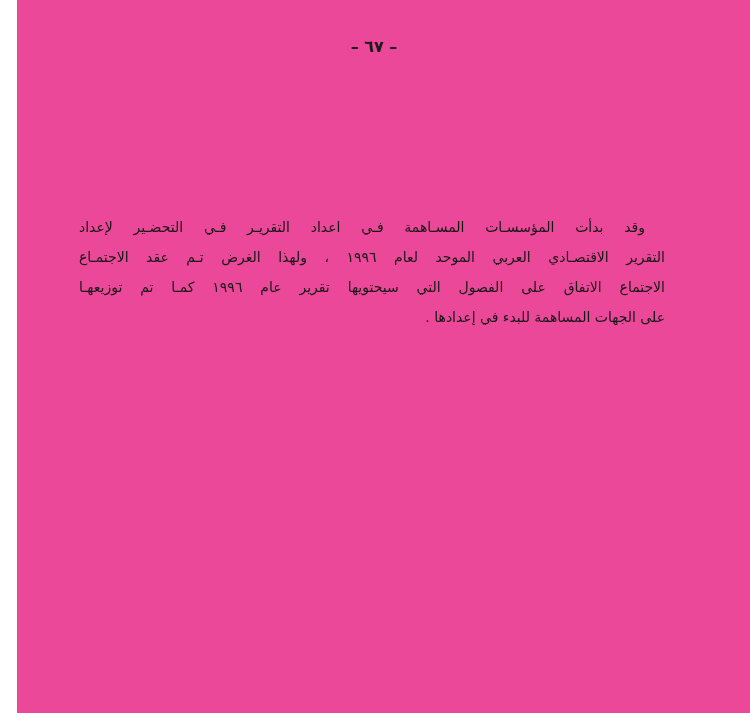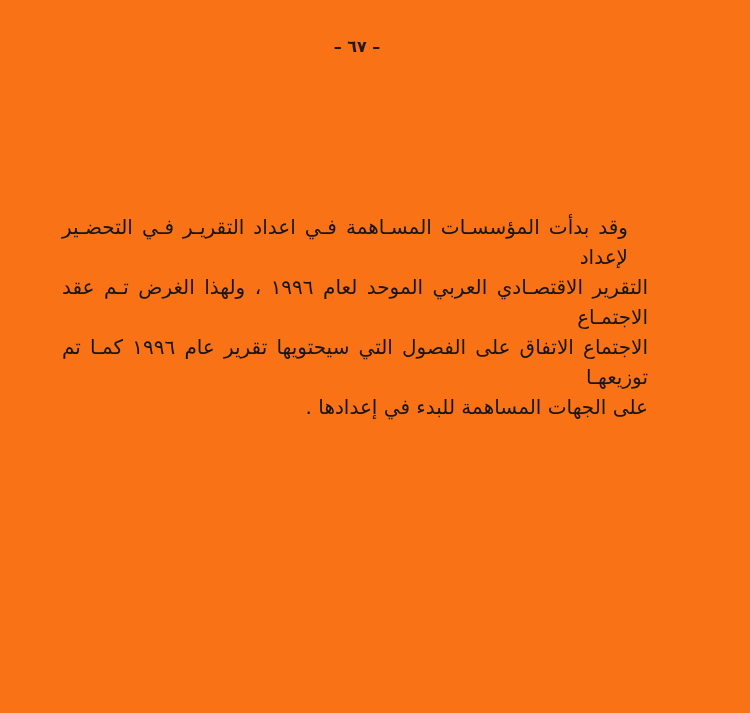--- a/index.html
+++ b/index.html
@@ -11,42 +11,43 @@
     position: relative;
     width: 750px;
     height: 713px;
     overflow: hidden;
     font-family: "DejaVu Sans", sans-serif;
     color: #1a1a1a;
   }
   .page {
     position: absolute;
     inset: 0;
-    background: #f97316;
+    background: #ec4899;
+    margin-left: 17px;
   }
   .page-number {
     position: absolute;
     top: 37px;
     left: -18px;           
     width: 750px;
     text-align: center;
     font-size: 16px;
     font-weight: 700;
     letter-spacing: 2px;
     color: #1b1b1b;
     direction: ltr;
   }
   .paragraph {
     position: absolute;
     top: 212px;
     left: 62px;
     width: 586px;
     direction: rtl;
     unicode-bidi: embed;
-    font-size: 20px;
+    font-size: 14px;
     line-height: 30px;
     color: #161616;
     text-rendering: optimizeLegibility;
   }
   .text-line {
     text-align: justify;
     text-align-last: justify;
     white-space: normal;
   }
   .text-line.first {

